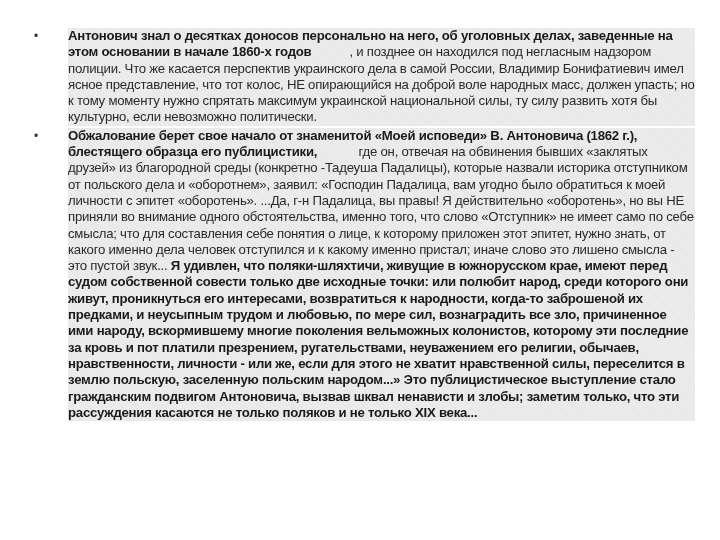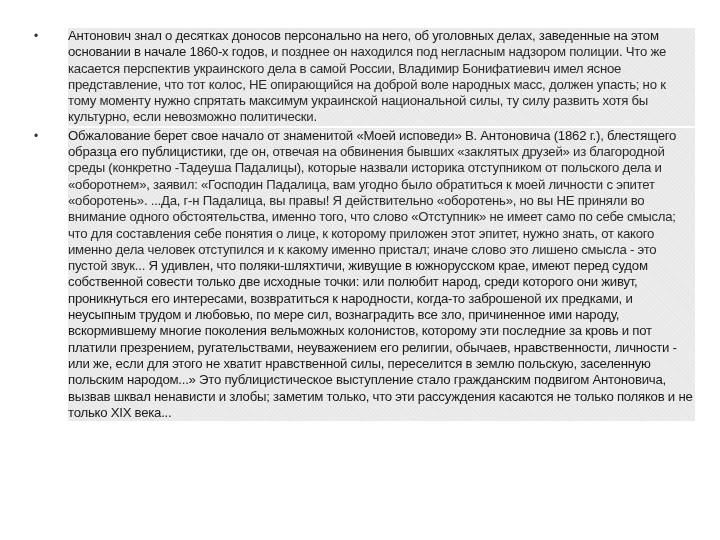--- a/index.html
+++ b/index.html
@@ -20,22 +20,22 @@
   .dot {
     position: absolute; left: 4px; top: 0; font-size: 12px; line-height: 16.3px; color: #333;
   }
   .para {
     display: block;
     font-size: 13.2px; line-height: 16.3px; letter-spacing: -0.25px;
     background: #ececec;
     background-image: repeating-linear-gradient(45deg, rgba(0,0,0,0.025) 0 1px, transparent 1px 3px);
     text-align: left;
   }
-  .b { font-weight: normal; margin-top: 24px; }
-  .n { font-weight: normal; color: #2a2a2a; }
+  .b { font-weight: bold; margin-top: 24px; }
+  .n { font-weight: normal; color: #2a2a2a; padding-left: 38px; }
 </style>
 </head>
 <body>
 
 <div class="slide">
   <div class="content">
     <ul class="bullets">
       <li class="bullet">
         <span class="dot">•</span>
         <span class="para"><span class="b">Антонович знал о десятках доносов персонально на него, об уголовных делах, заведенные на этом основании в начале 1860-х годов</span><span class="n">, и позднее он находился под негласным надзором полиции. Что же касается перспектив украинского дела в самой России, Владимир Бонифатиевич имел ясное представление, что тот колос, НЕ опирающийся на доброй воле народных масс, должен упасть; но к тому моменту нужно спрятать максимум украинской национальной силы, ту силу развить хотя бы культурно, если невозможно политически.</span></span>

